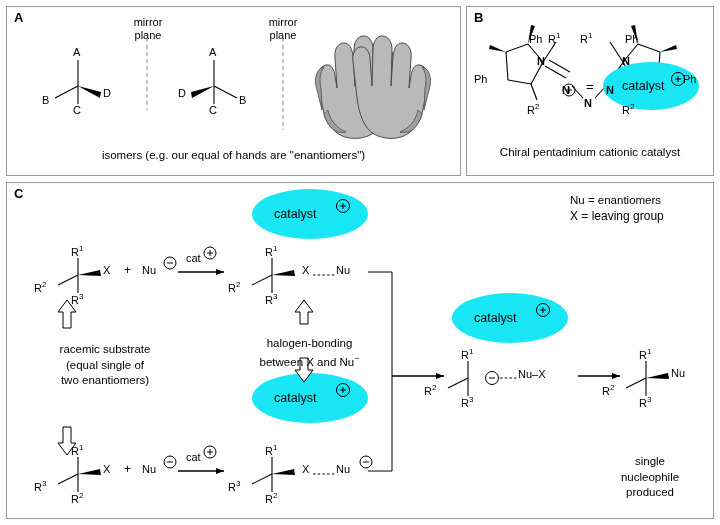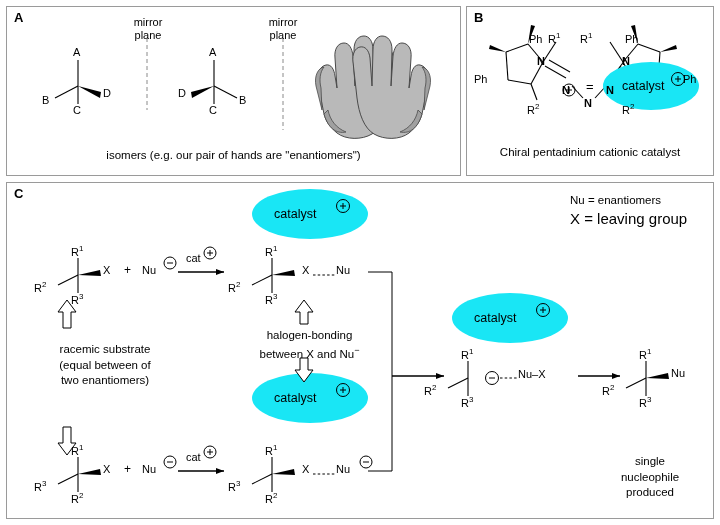--- a/index.html
+++ b/index.html
@@ -80,21 +80,21 @@
 <div class="lbl" style="left:42px;top:94px;">B</div>
 <div class="lbl" style="left:73px;top:104px;">C</div>
 <div class="lbl" style="left:103px;top:87px;">D</div>
 
 <div class="lbl" style="left:209px;top:46px;">A</div>
 <div class="lbl" style="left:178px;top:87px;">D</div>
 <div class="lbl" style="left:209px;top:104px;">C</div>
 <div class="lbl" style="left:239px;top:94px;">B</div>
 
 <div class="lbl center" style="left:16px;top:130px;width:435px;font-size:11.5px;line-height:1.45;">
-  <br><span>isomers (e.g. our pair of hands are "enantiomers")</span>
+  <br><span>isomers (e.g. our equal of hands are "enantiomers")</span>
 </div>
 
 <div class="panel" style="left:466px;top:6px;width:248px;height:170px;"></div>
 <div class="panel-letter" style="left:474px;top:10px;">B</div>
 
 <svg width="720" height="525">
 
   <line class="ln" x1="506" y1="52" x2="528" y2="44"></line>
   <line class="ln" x1="528" y1="44" x2="543" y2="62"></line>
   <line class="ln" x1="543" y1="62" x2="531" y2="84"></line>
@@ -162,21 +162,21 @@
 
 <div class="lbl" style="left:586px;top:80px;font-size:13px;">=</div>
 <div class="lbl" style="left:622px;top:79px;font-size:12.5px;">catalyst</div>
 
 <div class="lbl center" style="left:472px;top:146px;width:236px;font-size:11.5px;">Chiral pentadinium cationic catalyst</div>
 
 <div class="panel" style="left:6px;top:182px;width:708px;height:337px;"></div>
 <div class="panel-letter" style="left:14px;top:186px;">C</div>
 
 <div class="lbl" style="left:570px;top:194px;font-size:11.5px;">Nu = enantiomers</div>
-<div class="lbl" style="left:570px;top:210px;font-size:15px;text-align:right;">X   = leaving group</div>
+<div class="lbl" style="left:570px;top:210px;font-size:12px;text-align:right;">X   = leaving group</div>
 
 <svg width="720" height="525">
 
   <ellipse cx="310" cy="214" rx="58" ry="25" fill="#19e6f5"></ellipse>
   <circle cx="343" cy="206" r="6.5" fill="none" stroke="#000" stroke-width="1"></circle>
   <line class="thin" x1="340" y1="206" x2="346" y2="206"></line>
   <line class="thin" x1="343" y1="203" x2="343" y2="209"></line>
 
   <ellipse cx="310" cy="398" rx="58" ry="25" fill="#19e6f5"></ellipse>
   <circle cx="343" cy="390" r="6.5" fill="none" stroke="#000" stroke-width="1"></circle>
@@ -327,25 +327,25 @@
   <circle cx="210" cy="452" r="6" fill="none" stroke="#000" stroke-width="1"></circle>
   <line class="thin" x1="207" y1="452" x2="213" y2="452"></line>
   <line class="thin" x1="210" y1="449" x2="210" y2="455"></line>
 
   <circle cx="366" cy="462" r="6" fill="none" stroke="#000" stroke-width="1"></circle>
   <line class="thin" x1="363" y1="462" x2="369" y2="462"></line>
 </svg>
 
 <div class="lbl center" style="left:8px;top:342px;width:130px;font-size:11.5px;line-height:1.35;margin-left:32px;">
   <span>racemic substrate</span><br>
-  <span>(equal between of</span><br>
+  <span>(equal single of</span><br>
   <span>two enantiomers)</span>
 </div>
 
-<div class="lbl center" style="left:232px;top:328px;width:155px;font-size:11.5px;line-height:1.35;text-align:center;">
+<div class="lbl center" style="left:232px;top:336px;width:155px;font-size:11.5px;line-height:1.35;text-align:center;">
   <span>halogen-bonding</span><br>
   <span>between X and Nu</span><span class="sup" style="font-size:9px;">−</span>
 </div>
 
 <div class="lbl center" style="left:595px;top:430px;width:110px;font-size:11.5px;line-height:1.35;margin-top:24px;">
   <span>single</span><br>
   <span>nucleophile</span><br>
   <span>produced</span>
 </div>
 

